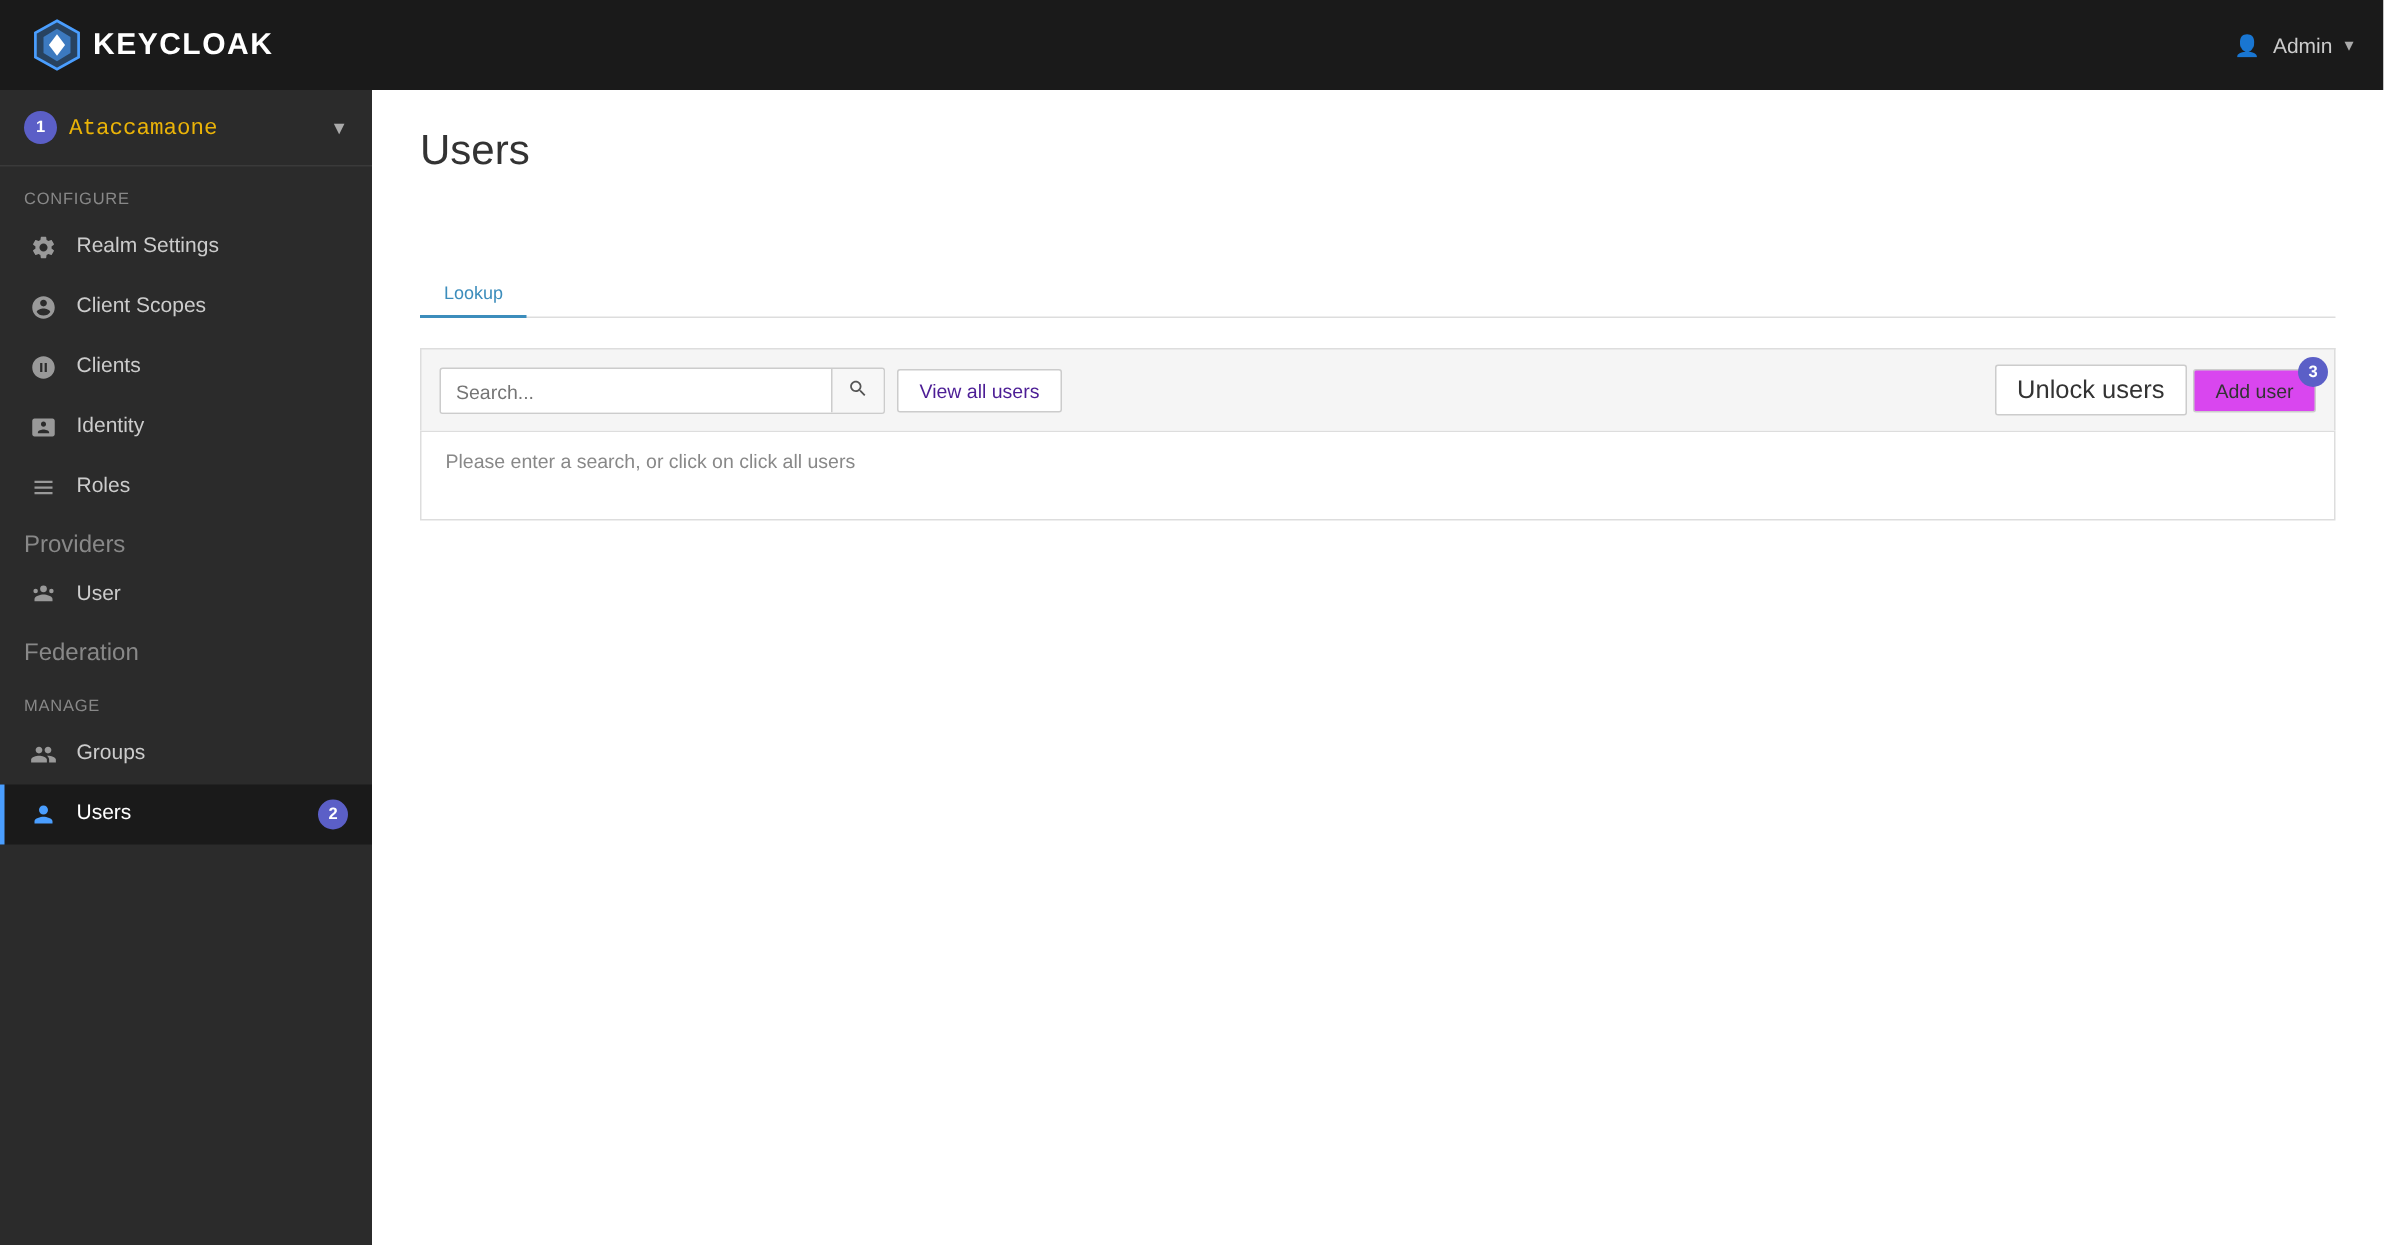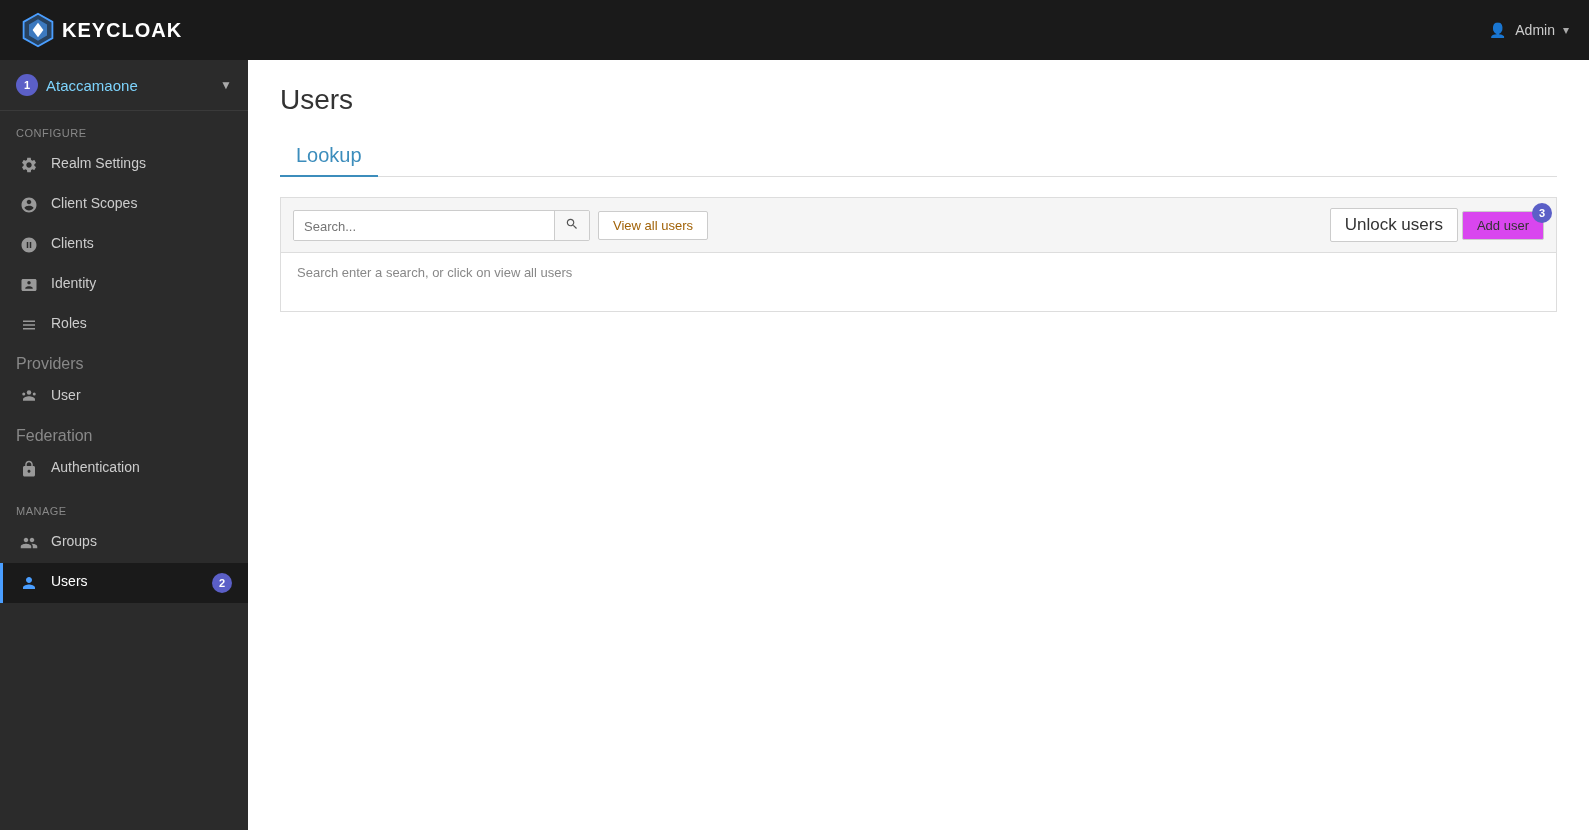--- a/index.html
+++ b/index.html
@@ -62,24 +62,25 @@
     }
     .realm-selector {
       display: flex;
       align-items: center;
       gap: 8px;
       padding: 14px 16px;
       border-bottom: 1px solid #3a3a3a;
       cursor: pointer;
     }
     .realm-name {
-      color: #7dd3fc;
+      color: #eab308;
       font-size: 15px;
       font-weight: 500;
       flex: 1;
+      font-family: Liberation Mono, monospace;
     }
     .realm-badge {
       width: 22px;
       height: 22px;
       border-radius: 50%;
       background: #5b5fc7;
       color: white;
       font-size: 11px;
       font-weight: bold;
       display: flex;
@@ -160,23 +161,24 @@
     
     .tabs {
       display: flex;
       border-bottom: 1px solid #ddd;
       margin-bottom: 20px;
     }
     .tab {
       padding: 8px 16px;
       cursor: pointer;
       color: #555;
-      font-size: 20px;
+      font-size: 12px;
       border-bottom: 2px solid transparent;
       margin-bottom: -1px;
+      margin-top: 44px;
     }
     .tab.active {
       color: #3c8dbc;
       border-bottom: 2px solid #3c8dbc;
     }
 
     
     .search-bar-row {
       display: flex;
       align-items: center;
@@ -213,21 +215,21 @@
       font-size: 14px;
     }
     .view-all-btn {
       margin-left: 8px;
       padding: 6px 14px;
       background: #fff;
       border: 1px solid #ccc;
       border-radius: 2px;
       cursor: pointer;
       font-size: 13px;
-      color: #a16207;
+      color: #4c1d95;
     }
 
     .right-buttons {
       margin-left: auto;
       display: flex;
       align-items: center;
       gap: 4px;
     }
     .unlock-users-btn {
       padding: 6px 14px;
@@ -364,28 +366,20 @@
             <path d="M12 11c-2.67 0-8 1.34-8 4v2h16v-2c0-2.66-5.33-4-8-4z"></path>
             <circle cx="19" cy="8" r="2"></circle>
             <circle cx="5" cy="8" r="2"></circle>
           </svg>
       </span>
       <span>User</span>
     </div>
 
     <div class="sidebar-group-label">Federation</div>
 
-    <div class="sidebar-item">
-      <span class="item-icon">
-        <svg width="18" height="18" viewBox="0 0 24 24" fill="currentColor">
-            <path d="M18 8h-1V6c0-2.76-2.24-5-5-5S7 3.24 7 6v2H6c-1.1 0-2 .9-2 2v10c0 1.1.9 2 2 2h12c1.1 0 2-.9 2-2V10c0-1.1-.9-2-2-2zm-6 9c-1.1 0-2-.9-2-2s.9-2 2-2 2 .9 2 2-.9 2-2 2zm3.1-9H8.9V6c0-1.71 1.39-3.1 3.1-3.1 1.71 0 3.1 1.39 3.1 3.1v2z"></path>
-          </svg>
-      </span>
-      <span>Authentication</span>
-    </div>
 
     <div class="sidebar-section-label">Manage</div>
 
     <div class="sidebar-item">
       <span class="item-icon">
         <svg width="18" height="18" viewBox="0 0 24 24" fill="currentColor">
             <path d="M16 11c1.66 0 2.99-1.34 2.99-3S17.66 5 16 5c-1.66 0-3 1.34-3 3s1.34 3 3 3zm-8 0c1.66 0 2.99-1.34 2.99-3S9.66 5 8 5C6.34 5 5 6.34 5 8s1.34 3 3 3zm0 2c-2.33 0-7 1.17-7 3.5V19h14v-2.5c0-2.33-4.67-3.5-7-3.5zm8 0c-.29 0-.62.02-.97.05 1.16.84 1.97 1.97 1.97 3.45V19h6v-2.5c0-2.33-4.67-3.5-7-3.5z"></path>
           </svg>
       </span>
       <span>Groups</span>
@@ -423,16 +417,16 @@
       <div class="right-buttons">
         <button class="unlock-users-btn">Unlock users</button>
         <div class="add-user-wrapper">
           <button class="add-user-btn">Add user</button>
           <div class="badge-3">3</div>
         </div>
       </div>
     </div>
 
     <div class="search-result-area">
-      <span>Search enter a search, or click on view all users</span>
+      <span>Please enter a search, or click on click all users</span>
     </div>
   </div>
 </div>
 
 </body></html>

